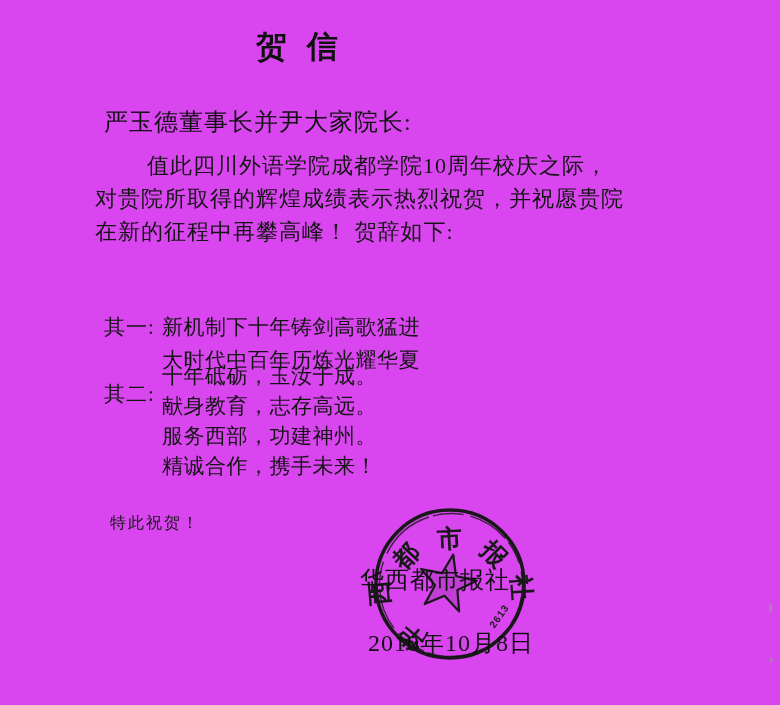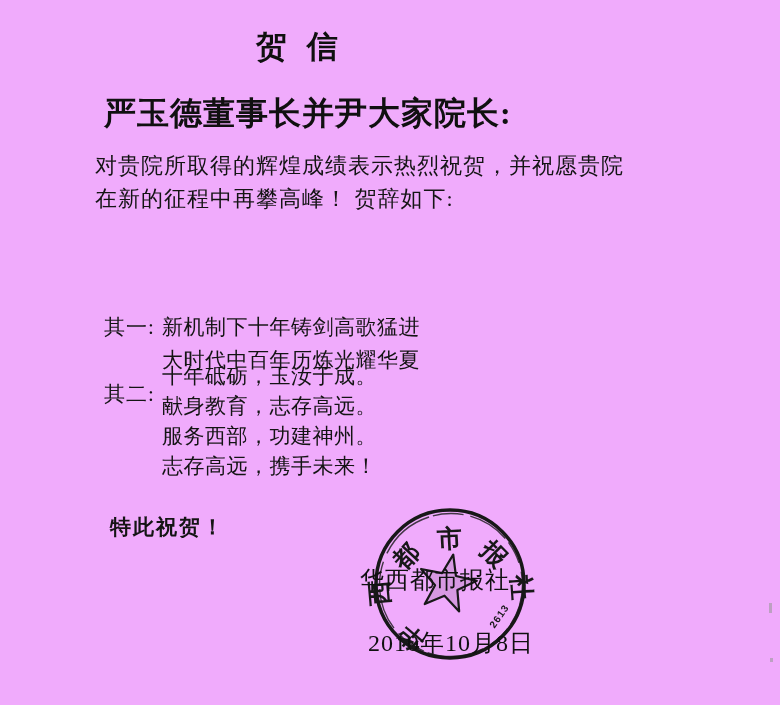--- a/index.html
+++ b/index.html
@@ -6,31 +6,31 @@
   body {
     width: 780px; height: 705px;
     background: #ffffff;
     font-family: "Liberation Serif", "DejaVu Serif", serif;
     color: #141414;
     overflow: hidden;
   }
   .page {
     position: relative;
     width: 780px; height: 705px;
-    background: #f0abfc;
+    background: #d946ef;
   }
   .letter-title {
     position: absolute; top: 26px; left: 256px;
     font-size: 31px; font-weight: bold;
     letter-spacing: 6px; margin: 0;
     color: #101010;
   }
   .salutation {
-    position: absolute; top: 92px; left: 104px;
-    font-size: 32px; font-weight: bold;
+    position: absolute; top: 106px; left: 104px;
+    font-size: 24px; font-weight: normal;
     letter-spacing: 1px;
     color: #101010;
   }
   .paragraph {
     position: absolute; top: 149px; left: 95px;
     width: 560px;
     font-size: 22px; line-height: 33px;
     letter-spacing: 1px;
   }
   .paragraph .line.indent { text-indent: 52px; }
@@ -45,21 +45,21 @@
   .verse-2 .vline { line-height: 30px; }
   .vlabel {
     width: 58px; flex: 0 0 58px;
     line-height: 33px;
     letter-spacing: 1px;
   }
   .verse-2 .vlabel { line-height: 30px; margin-top: 18px; }
   .vlines { letter-spacing: 0.5px; text-align: right; }
   .closing {
     position: absolute; top: 513px; left: 110px;
-    font-size: 21px; letter-spacing: 2px; font-weight: bold;
+    font-size: 16px; letter-spacing: 2px;
   }
   .signature {
     position: absolute; top: 564px; left: 360px;
     font-size: 24px; letter-spacing: 1px;
     z-index: 3; color: #101010;
   }
   .letter-date {
     position: absolute; top: 627px; left: 368px;
     font-size: 24px; letter-spacing: 1px;
     z-index: 3; color: #101010;
@@ -84,39 +84,40 @@
 </head>
 <body>
 
 <div class="page">
 
   <h1 class="letter-title">贺  信</h1>
 
   <div class="salutation">严玉德董事长并尹大家院长:</div>
 
   <div class="paragraph">
+    <div class="line indent">值此四川外语学院成都学院10周年校庆之际，</div>
     <div class="line">对贵院所取得的辉煌成绩表示热烈祝贺，并祝愿贵院</div>
     <div class="line">在新的征程中再攀高峰！ 贺辞如下:</div>
   </div>
 
   <div class="verse verse-1">
     <div class="vlabel">其一:</div>
     <div class="vlines">
       <div class="vline">新机制下十年铸剑高歌猛进</div>
       <div class="vline">大时代中百年历炼光耀华夏</div>
     </div>
   </div>
 
   <div class="verse verse-2">
     <div class="vlabel">其二:</div>
     <div class="vlines">
       <div class="vline">十年砥砺，玉汝于成。</div>
       <div class="vline">献身教育，志存高远。</div>
       <div class="vline">服务西部，功建神州。</div>
-      <div class="vline">志存高远，携手未来！</div>
+      <div class="vline">精诚合作，携手未来！</div>
     </div>
   </div>
 
   <div class="closing">特此祝贺！</div>
 
   <div class="signature">华西都市报社</div>
 
   <div class="letter-date">2010年10月8日</div>
 
   <div class="stamp">

